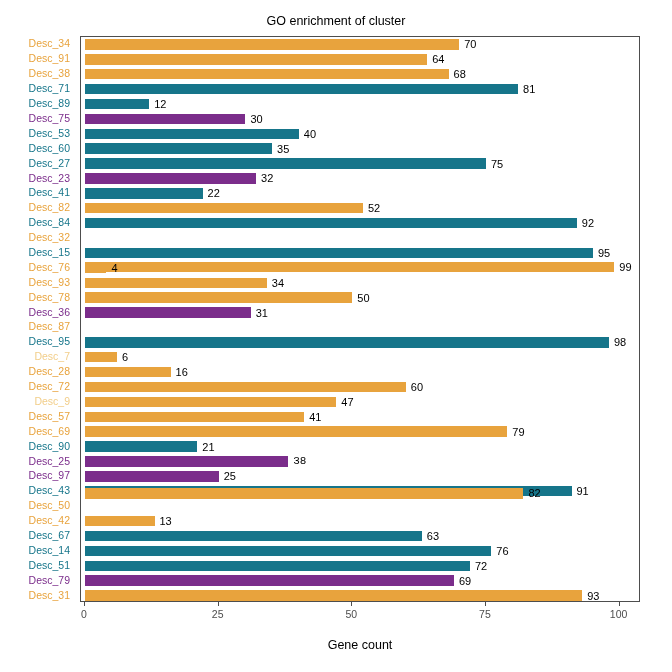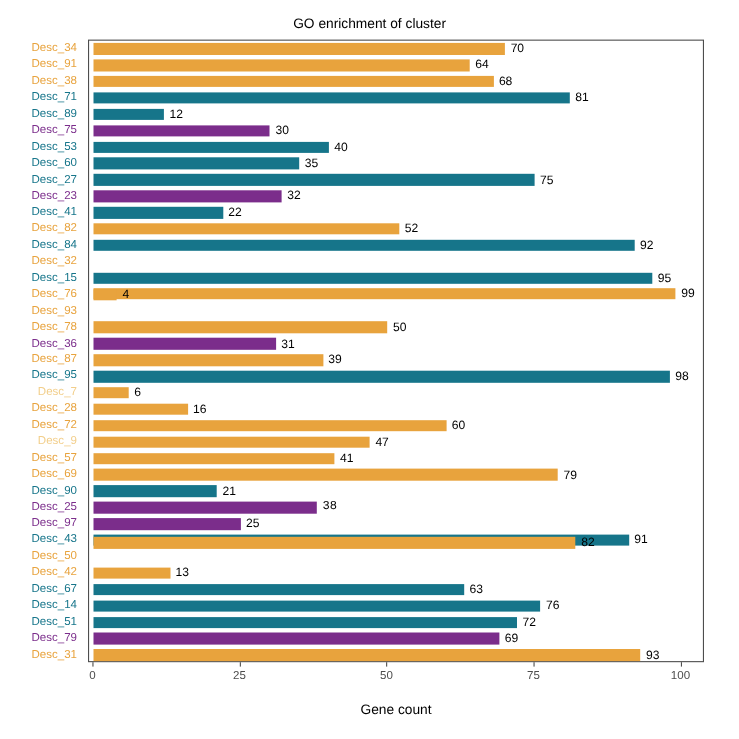--- a/index.html
+++ b/index.html
@@ -220,31 +220,31 @@
           <div class="bar-label" style="left: 538.269px;">99</div>
         </div>
         <div class="bar-row" style="top: 208.526px; height: 14.8947px;">
           <div class="bar" style="top: 2.23421px; height: 10.4263px; width: 507.885px; background: rgb(22, 117, 138);"></div>
           <div class="bar-label" style="left: 516.885px;">95</div>
         </div>
         <div class="bar-row" style="top: 223.421px; height: 14.8947px;">
           <div class="bar" style="top: 2.23421px; height: 10.4263px; width: 21.3846px; background: rgb(232, 163, 61);"></div>
           <div class="bar-label" style="left: 30.3846px;">4</div>
         </div>
+        <div class="bar-row" style="top: 238.316px; height: 14.8947px;">
+          <div class="bar" style="top: 2.23421px; height: 10.4263px; width: 181.769px; background: rgb(232, 163, 61);"></div>
+          <div class="bar-label" style="left: 190.769px;">34</div>
+        </div>
         <div class="bar-row" style="top: 253.211px; height: 14.8947px;">
           <div class="bar" style="top: 2.23421px; height: 10.4263px; width: 267.308px; background: rgb(232, 163, 61);"></div>
           <div class="bar-label" style="left: 276.308px;">50</div>
         </div>
         <div class="bar-row" style="top: 268.105px; height: 14.8947px;">
           <div class="bar" style="top: 2.23421px; height: 10.4263px; width: 165.731px; background: rgb(123, 45, 139);"></div>
           <div class="bar-label" style="left: 174.731px;">31</div>
-        </div>
-        <div class="bar-row" style="top: 283px; height: 14.8947px;">
-          <div class="bar" style="top: 2.23421px; height: 10.4263px; width: 208.5px; background: rgb(232, 163, 61);"></div>
-          <div class="bar-label" style="left: 217.5px;">39</div>
         </div>
         <div class="bar-row" style="top: 297.895px; height: 14.8947px;">
           <div class="bar" style="top: 2.23421px; height: 10.4263px; width: 523.923px; background: rgb(22, 117, 138);"></div>
           <div class="bar-label" style="left: 532.923px;">98</div>
         </div>
         <div class="bar-row" style="top: 312.789px; height: 14.8947px;">
           <div class="bar" style="top: 2.23421px; height: 10.4263px; width: 32.0769px; background: rgb(232, 163, 61);"></div>
           <div class="bar-label" style="left: 41.0769px;">6</div>
         </div>
         <div class="bar-row" style="top: 327.684px; height: 14.8947px;">

